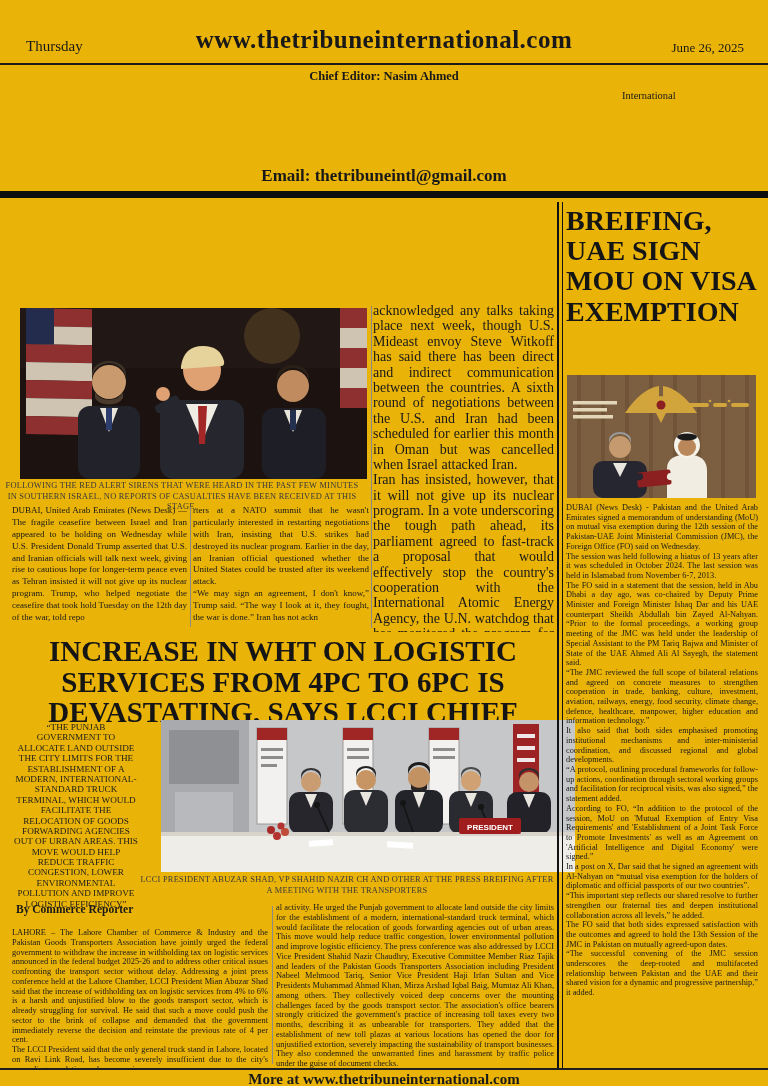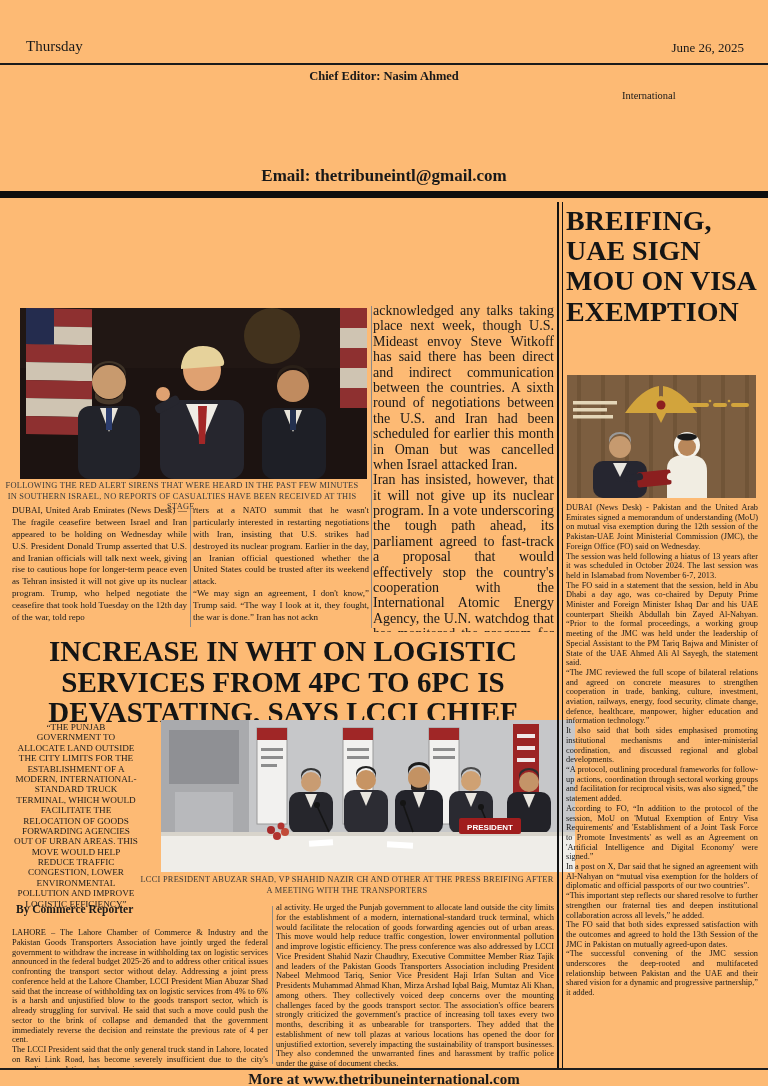--- a/index.html
+++ b/index.html
@@ -1,16 +1,16 @@
 <!DOCTYPE html>
 <html><head>
 <meta charset="utf-8">
 <style>
   html,body{margin:0;padding:0;background:#e8e8e8;}
-  #page{position:relative;width:768px;height:1086px;background:#fdba74;margin:0 auto;
+  #page{position:relative;width:768px;height:1086px;background:#eab308;margin:0 auto;
         font-family:"Liberation Serif",serif;color:#191919;overflow:hidden;}
   .abs{position:absolute;}
   .ctr{text-align:center;}
   .jst{text-align:justify;}
   .pre{white-space:pre-line;}
   
   .day{left:26px;top:38px;font-size:15px;}
   .site{left:0;right:0;top:26px;font-size:25px;font-weight:600;letter-spacing:.5px;}
   .date{right:24px;top:40px;font-size:13px;}
   .rule1{left:0;right:0;top:63px;height:2px;background:#1b1b1b;}
@@ -51,20 +51,21 @@
   .main-div{left:557px;top:202px;height:866px;width:3px;border-left:2px solid #121212;border-right:1px solid #121212;}
   .frule{left:0;right:0;top:1068px;height:2px;background:#1d1d1d;}
   .footer-text{left:0;right:0;top:1071px;font-size:15px;font-weight:700;}
 </style>
 </head>
 <body>
 
 <div id="page">
 
   <div class="abs day">Thursday</div>
+  <div class="abs site ctr">www.thetribuneinternational.com</div>
   <div class="abs date">June 26, 2025</div>
   <div class="abs rule1"></div>
   <div class="abs editor ctr">Chief Editor: Nasim Ahmed</div>
   <div class="abs edition">International</div>
   <div class="abs email ctr">Email: thetribuneintl@gmail.com</div>
   <div class="abs hbar"></div>
 
 
   <div class="abs t-photo">
     <svg viewBox="0 0 347 171" preserveAspectRatio="none">

